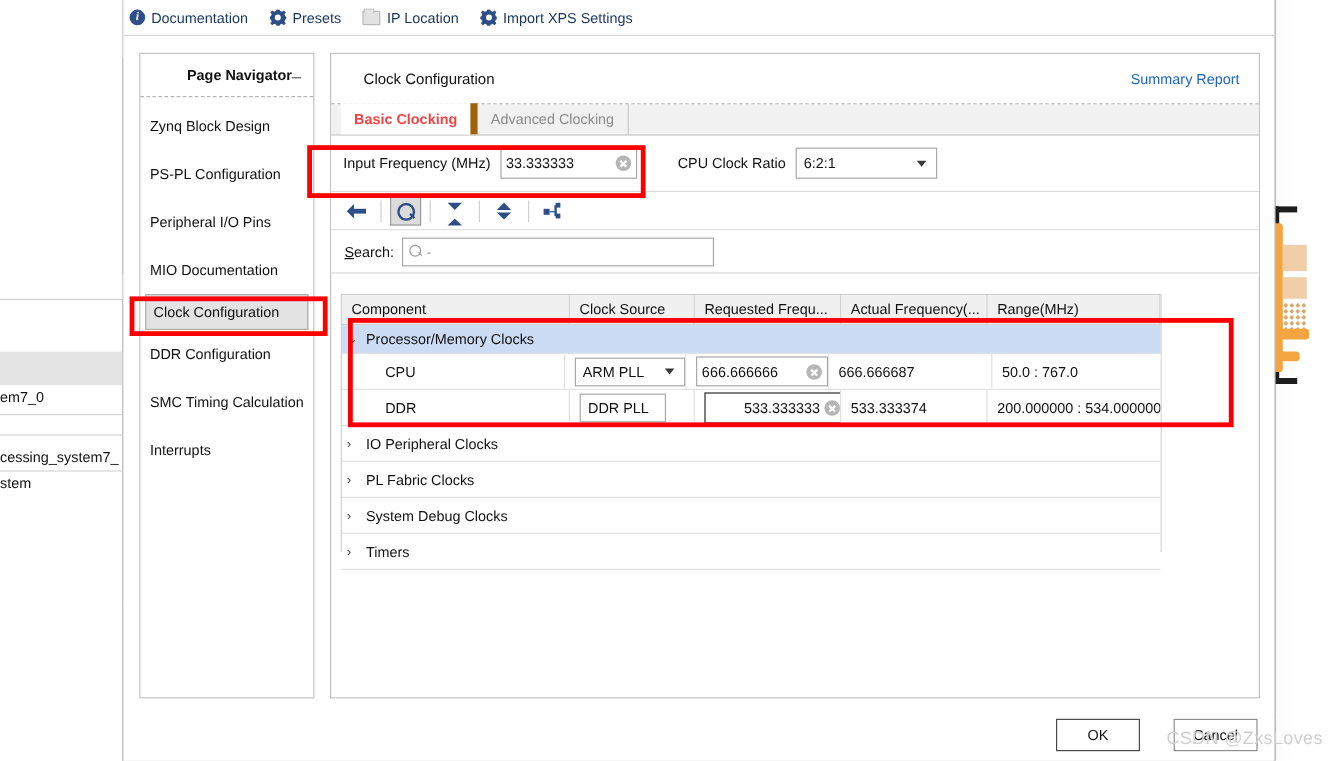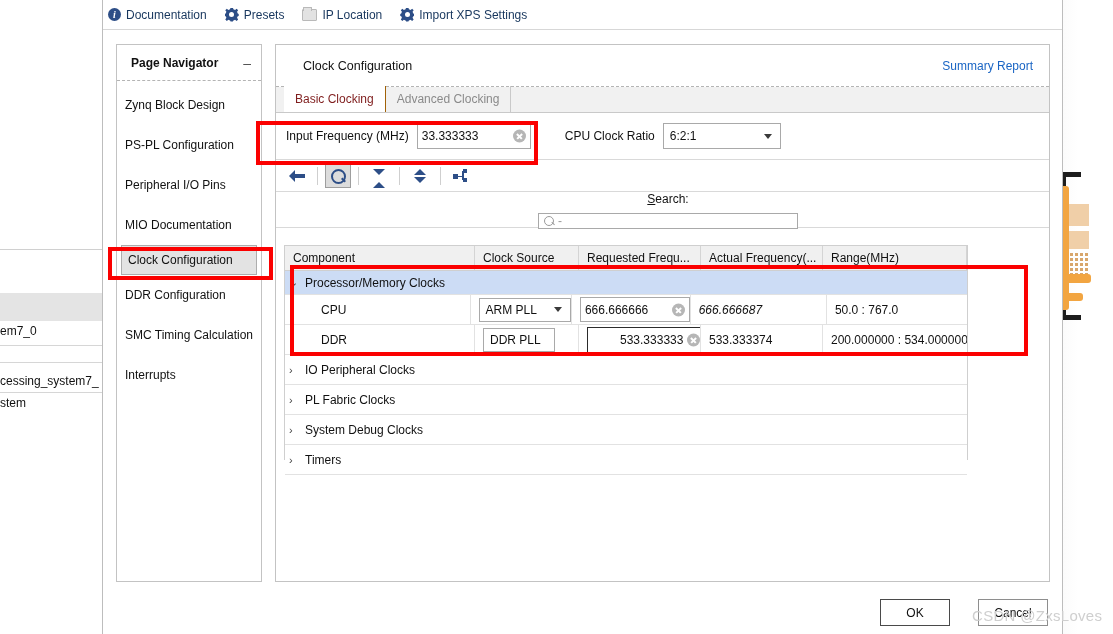--- a/index.html
+++ b/index.html
@@ -119,21 +119,21 @@
     position: absolute; left: 0; top: 30px; width: 959px; height: 566px;
     background: #ffffff;
   }
 
   
   .navigator {
     position: absolute; left: 13px; top: 14px; width: 146px; height: 538px;
     background: #ffffff; border: 1px solid #c3c3c3;
   }
   .nav-header {
-    height: 36px; display: flex; align-items: center; justify-content: space-between;
+    height: 36px; display: flex; align-items: center; justify-content: flex-end;
     padding: 0 10px 0 14px; border-bottom: 1px dashed #b4b4b4;
   }
   .nav-title { font-size: 12px; font-weight: bold; color: #111; }
   .nav-collapse { font-size: 14px; color: #555; line-height: 10px; cursor: default; }
   .nav-list { padding-top: 4px; }
   .nav-item {
     height: 40px; display: flex; align-items: center; padding-left: 8px;
     font-size: 12px; color: #111; cursor: default;
   }
   .nav-item.selected {
@@ -156,22 +156,22 @@
   .tabstrip {
     position: relative; height: 26px; background: #f1f1f1;
     border-bottom: 1px solid #c9c9c9; display: flex; align-items: flex-end;
     padding-left: 8px;
   }
   .tab {
     height: 26px; line-height: 26px; padding: 0 11px; font-size: 12px;
     color: #8a8a8a; border-right: 1px solid #c9c9c9; cursor: pointer;
   }
   .tab.active {
-    background: #ffffff; color: #7f1d1d; font-weight: normal;
-    border-right: 1px solid #a16207;
+    background: #ffffff; color: #ef4444; font-weight: bold;
+    border-right: 6px solid #a16207;
   }
 
   .freq-row {
     height: 47px; display: flex; align-items: center; padding-left: 10px;
     border-bottom: 1px solid #d9d9d9; background:#ffffff; gap: 8px;
   }
   .fld-label { font-size: 12px; color: #111; white-space: nowrap; }
   .txtfield {
     position: relative; height: 26px; border: 1px solid #a9a9a9;
     background: #ffffff; display: flex; align-items: center;
@@ -252,21 +252,21 @@
     border-left: 6px solid transparent; border-right: 6px solid transparent;
     border-top: 6px solid #2d4e87;
   }
   .ico-tree { position: relative; width: 16px; height: 14px; }
   .ico-tree i {
     position: absolute; background: #2d4e87;
   }
 
   .search-row {
     height: 36px; display: flex; align-items: center; gap: 7px;
-    padding-left: 11px; border-bottom: 1px solid #d9d9d9; background:#ffffff;flex-direction:column;
+    padding-left: 11px; border-bottom: 1px solid #d9d9d9; background:#ffffff;
   }
   .search-lbl { font-size: 12px; color: #111; }
   .search-lbl u { text-decoration: underline; }
   .search-box {
     width: 260px; height: 24px; border: 1px solid #a9a9a9; background: #fff;
     display: flex; align-items: center; padding-left: 5px;
     font-size: 12px; color: #9b9b9b;
   }
   .mini-search { position: relative; width: 11px; height: 11px; margin-right: 3px; }
   .mini-search::before {
@@ -540,21 +540,21 @@
                 <span>ARM PLL</span>
                 <span class="chev"></span>
               </div>
             </div>
             <div class="td bordered" style="width:122px;">
               <div class="txtfield" style="width:118px; height:25px;">
                 <span>666.666666</span>
                 <span class="clearbtn"></span>
               </div>
             </div>
-            <div class="td bordered" style="width:140px;font-style:italic;">
+            <div class="td bordered" style="width:140px;">
               <span>666.666687</span>
             </div>
             <div class="td" style="width:144px;">
               <span>50.0 : 767.0</span>
             </div>
           </div>
 
           <div class="tr plain">
             <div class="td bordered rowname" style="width:190px;">
               <span>DDR</span>

